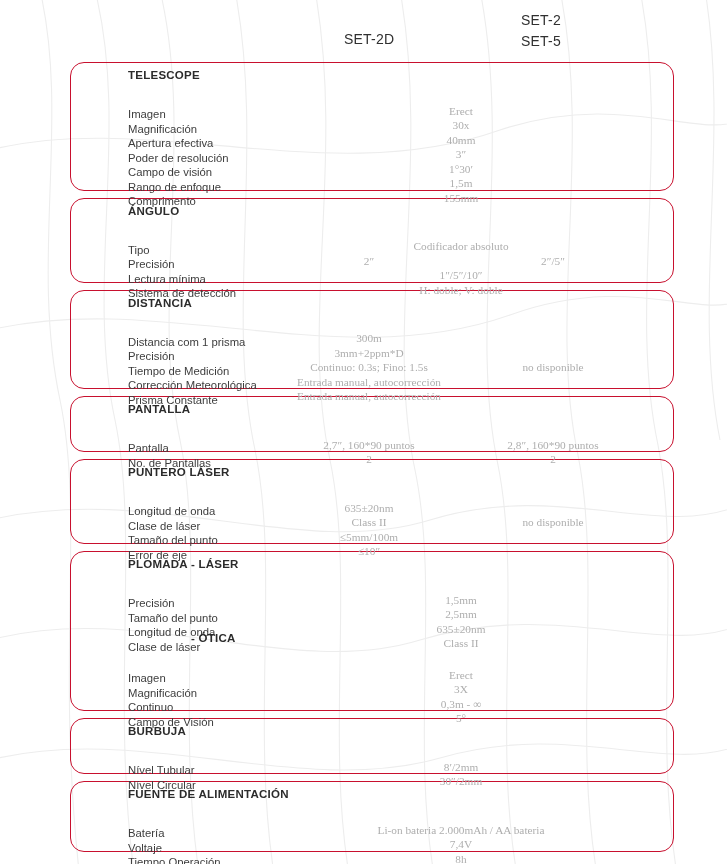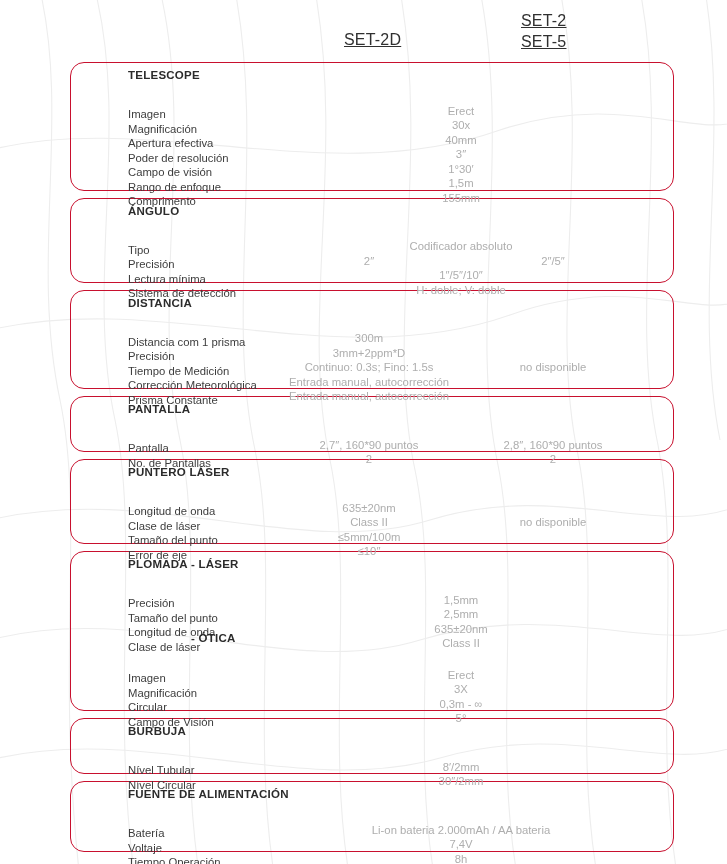--- a/index.html
+++ b/index.html
@@ -32,26 +32,25 @@
     height: 864px;
   }
 
   
   .header-zone {
     position: relative;
     height: 62px;
   }
   .model-title {
     position: absolute;
-    font-size: 16px;
+    font-size: 14px;
     color: #303030;
     font-weight: 400;
     letter-spacing: .2px;
     white-space: nowrap;
-    text-decoration: underline;
   }
   #title-set2d {
     left: 344px;
     top: 31px;
   }
   #title-group-right {
     position: absolute;
     left: 521px;
     top: 10px;
     display: flex;
@@ -117,20 +116,21 @@
     flex: 1;
     height: 14.5px;
   }
   .val {
     position: absolute;
     top: 0;
     font-size: 11.3px;
     color: #aeaeae;
     white-space: nowrap;
     transform: translateX(-50%);
+    font-family: Liberation Serif, serif;
   }
   
   .val.col1 { left: 76px; }
   
   .val.col2 { left: 260px; }
   
   .val.span { left: 168px; }
 </style>
 </head>
 <body>
@@ -351,21 +351,21 @@
             <div class="val span">Erect</div>
           </div>
         </div>
         <div class="spec-row">
           <div class="row-label">Magnificación</div>
           <div class="row-vals">
             <div class="val span">3X</div>
           </div>
         </div>
         <div class="spec-row">
-          <div class="row-label">Circular</div>
+          <div class="row-label">Continuo</div>
           <div class="row-vals">
             <div class="val span">0,3m - ∞</div>
           </div>
         </div>
         <div class="spec-row">
           <div class="row-label">Campo de Visión</div>
           <div class="row-vals">
             <div class="val span">5°</div>
           </div>
         </div>

